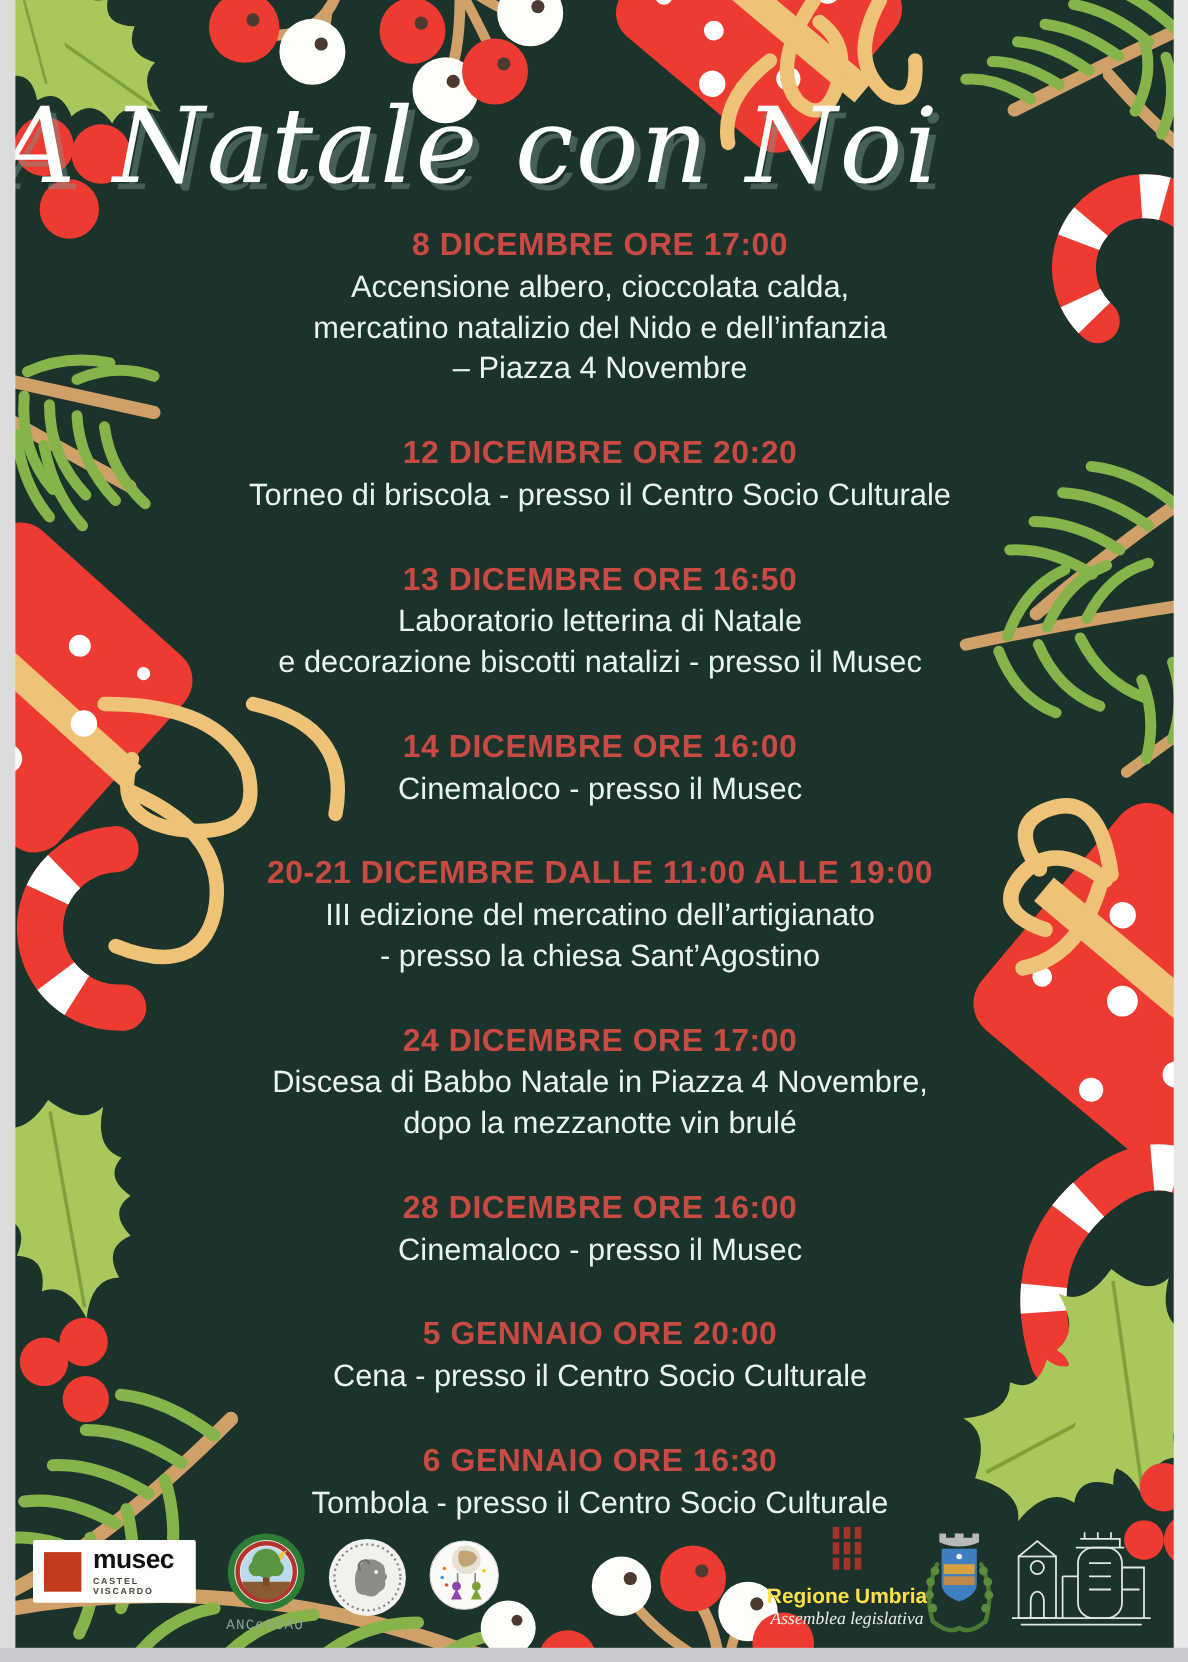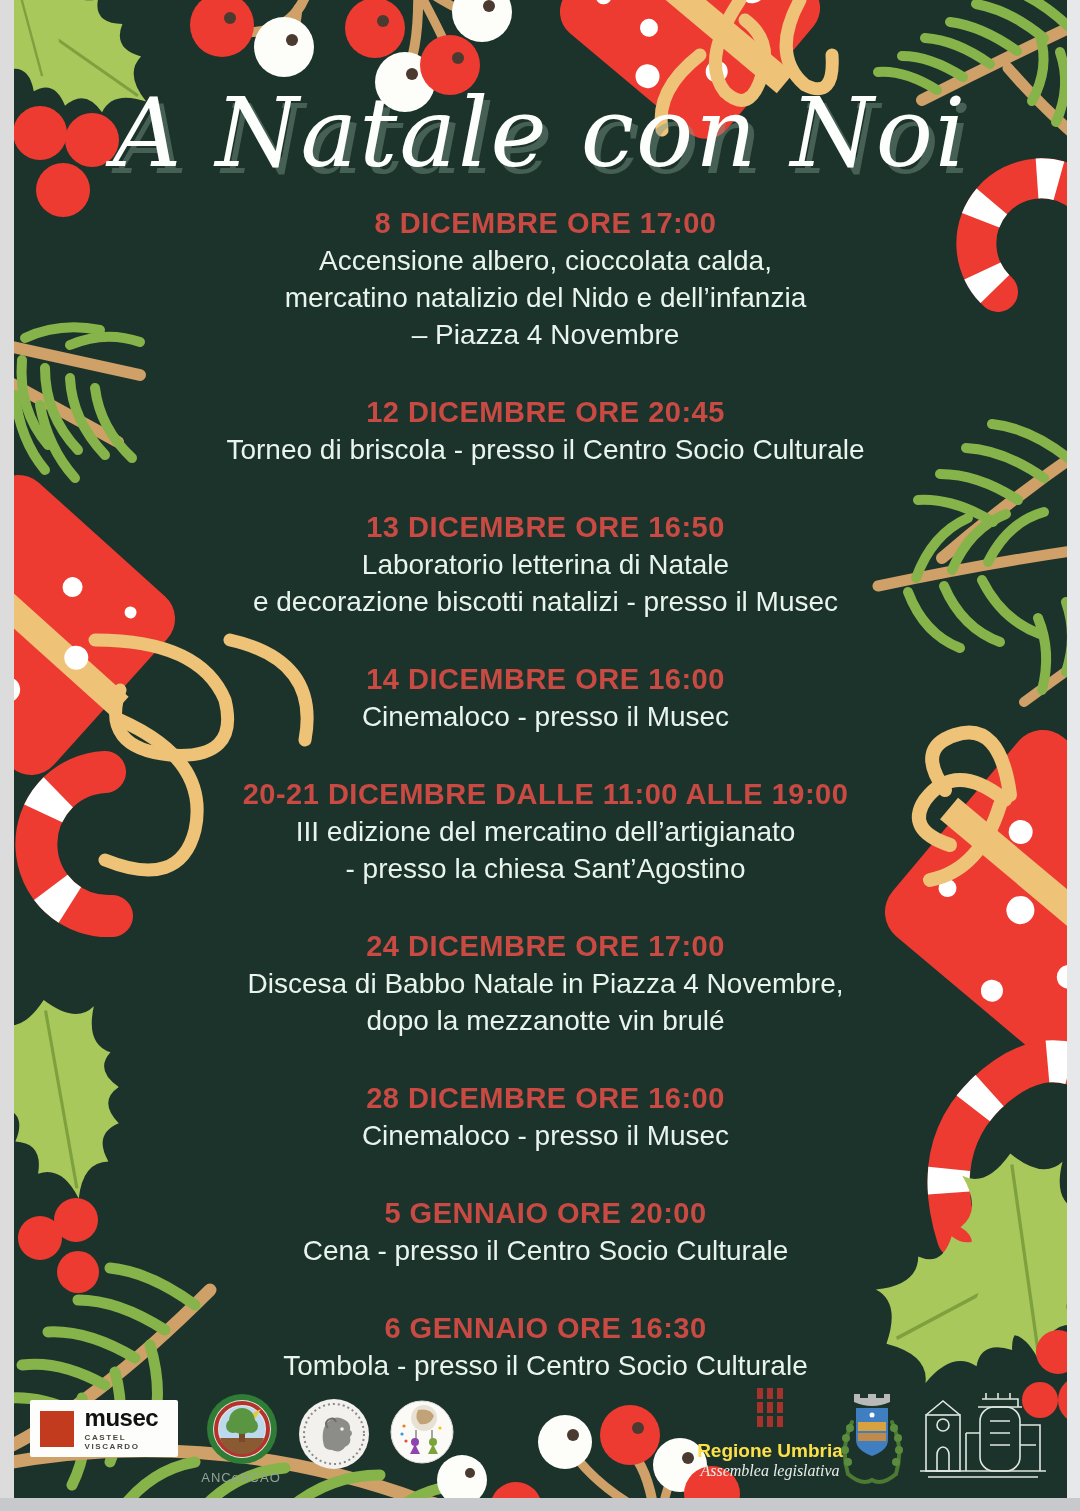--- a/index.html
+++ b/index.html
@@ -1,38 +1,38 @@
 <!DOCTYPE html>
 <html><head>
 <meta charset="utf-8">
 <style>
   html,body{margin:0;padding:0;background:#e8e8e8;}
   .photo{position:relative;width:1080px;height:1511px;overflow:hidden;background:#1c332b;
          font-family:"Liberation Sans",sans-serif;}
   .deco{position:absolute;left:0;top:0;z-index:1;pointer-events:none;}
   
-  .title{position:absolute;top:78px;left:0;right:0;z-index:3;text-align:center;
+  .title{position:absolute;top:78px;left:0;right:0;z-index:3;
          font-family:"DejaVu Serif",serif;font-style:italic;font-weight:normal;
          font-size:95px;letter-spacing:2px;color:#fdfffd;margin:0;
          text-shadow:6px 7px 0 rgba(125,150,138,0.45);}
   
   .events{position:absolute;top:205px;left:0;right:0;z-index:3;text-align:center;}
   .event{margin-bottom:41px;padding-left:11px;}
   .event-date{font-size:29px;font-weight:bold;letter-spacing:0.5px;line-height:37px;color:#c84a43;}
   .event-line{font-size:28px;line-height:37px;color:#e9f4ee;}
   
   .footer{position:absolute;left:0;top:0;width:864px;height:1511px;z-index:4;pointer-events:none;}
   .musec{position:absolute;left:30px;top:1400px;width:148px;height:57px;background:#fdfdfb;
          border-radius:2px;display:flex;align-items:center;}
   .musec-square{width:36px;height:36px;background:#c23b1e;margin-left:10px;}
   .musec-text{margin-left:11px;}
   .musec-name{font-size:24px;font-weight:bold;color:#111;line-height:24px;letter-spacing:-0.5px;}
   .musec-sub{font-size:8px;letter-spacing:1.6px;color:#4a453f;margin-top:3px;font-weight:bold;}
   .logo-label{position:absolute;left:196px;top:1470px;width:90px;text-align:center;
-              font-family:Liberation Sans, sans-serif;font-size:13px;color:#92a396;letter-spacing:1px;}
+              font-family:Liberation Mono, monospace;font-size:13px;color:#92a396;letter-spacing:1px;}
   .regione{position:absolute;left:690px;top:1388px;width:160px;text-align:center;}
   .regione-name{font-size:19px;font-weight:bold;color:#fde047;margin-top:4px;}
   .regione-sub{font-family:"Liberation Serif",serif;font-style:italic;font-size:16px;color:#e8efe8;}
   .abs{position:absolute;}
   
   .edge-l{position:absolute;left:0;top:0;bottom:0;width:14px;background:#dbdcdb;z-index:6;}
   .edge-r{position:absolute;right:0;top:0;bottom:0;width:13px;background:#e7e8ea;z-index:6;}
   .edge-b{position:absolute;left:0;right:0;bottom:0;height:13px;background:#c7c9cc;z-index:7;}
 </style>
 </head>
@@ -260,21 +260,21 @@
   <h1 class="title">A Natale con Noi</h1>
 
   <div class="events">
       <div class="event">
         <div class="event-date">8 DICEMBRE ORE 17:00</div>
         <div class="event-line">Accensione albero, cioccolata calda,</div>
         <div class="event-line">mercatino natalizio del Nido e dell’infanzia</div>
         <div class="event-line">– Piazza 4 Novembre</div>
       </div>
       <div class="event">
-        <div class="event-date">12 DICEMBRE ORE 20:45</div>
+        <div class="event-date">12 DICEMBRE ORE 20:20</div>
         <div class="event-line">Torneo di briscola - presso il Centro Socio Culturale</div>
       </div>
       <div class="event">
         <div class="event-date">13 DICEMBRE ORE 16:50</div>
         <div class="event-line">Laboratorio letterina di Natale</div>
         <div class="event-line">e decorazione biscotti natalizi - presso il Musec</div>
       </div>
       <div class="event">
         <div class="event-date">14 DICEMBRE ORE 16:00</div>
         <div class="event-line">Cinemaloco - presso il Musec</div>

